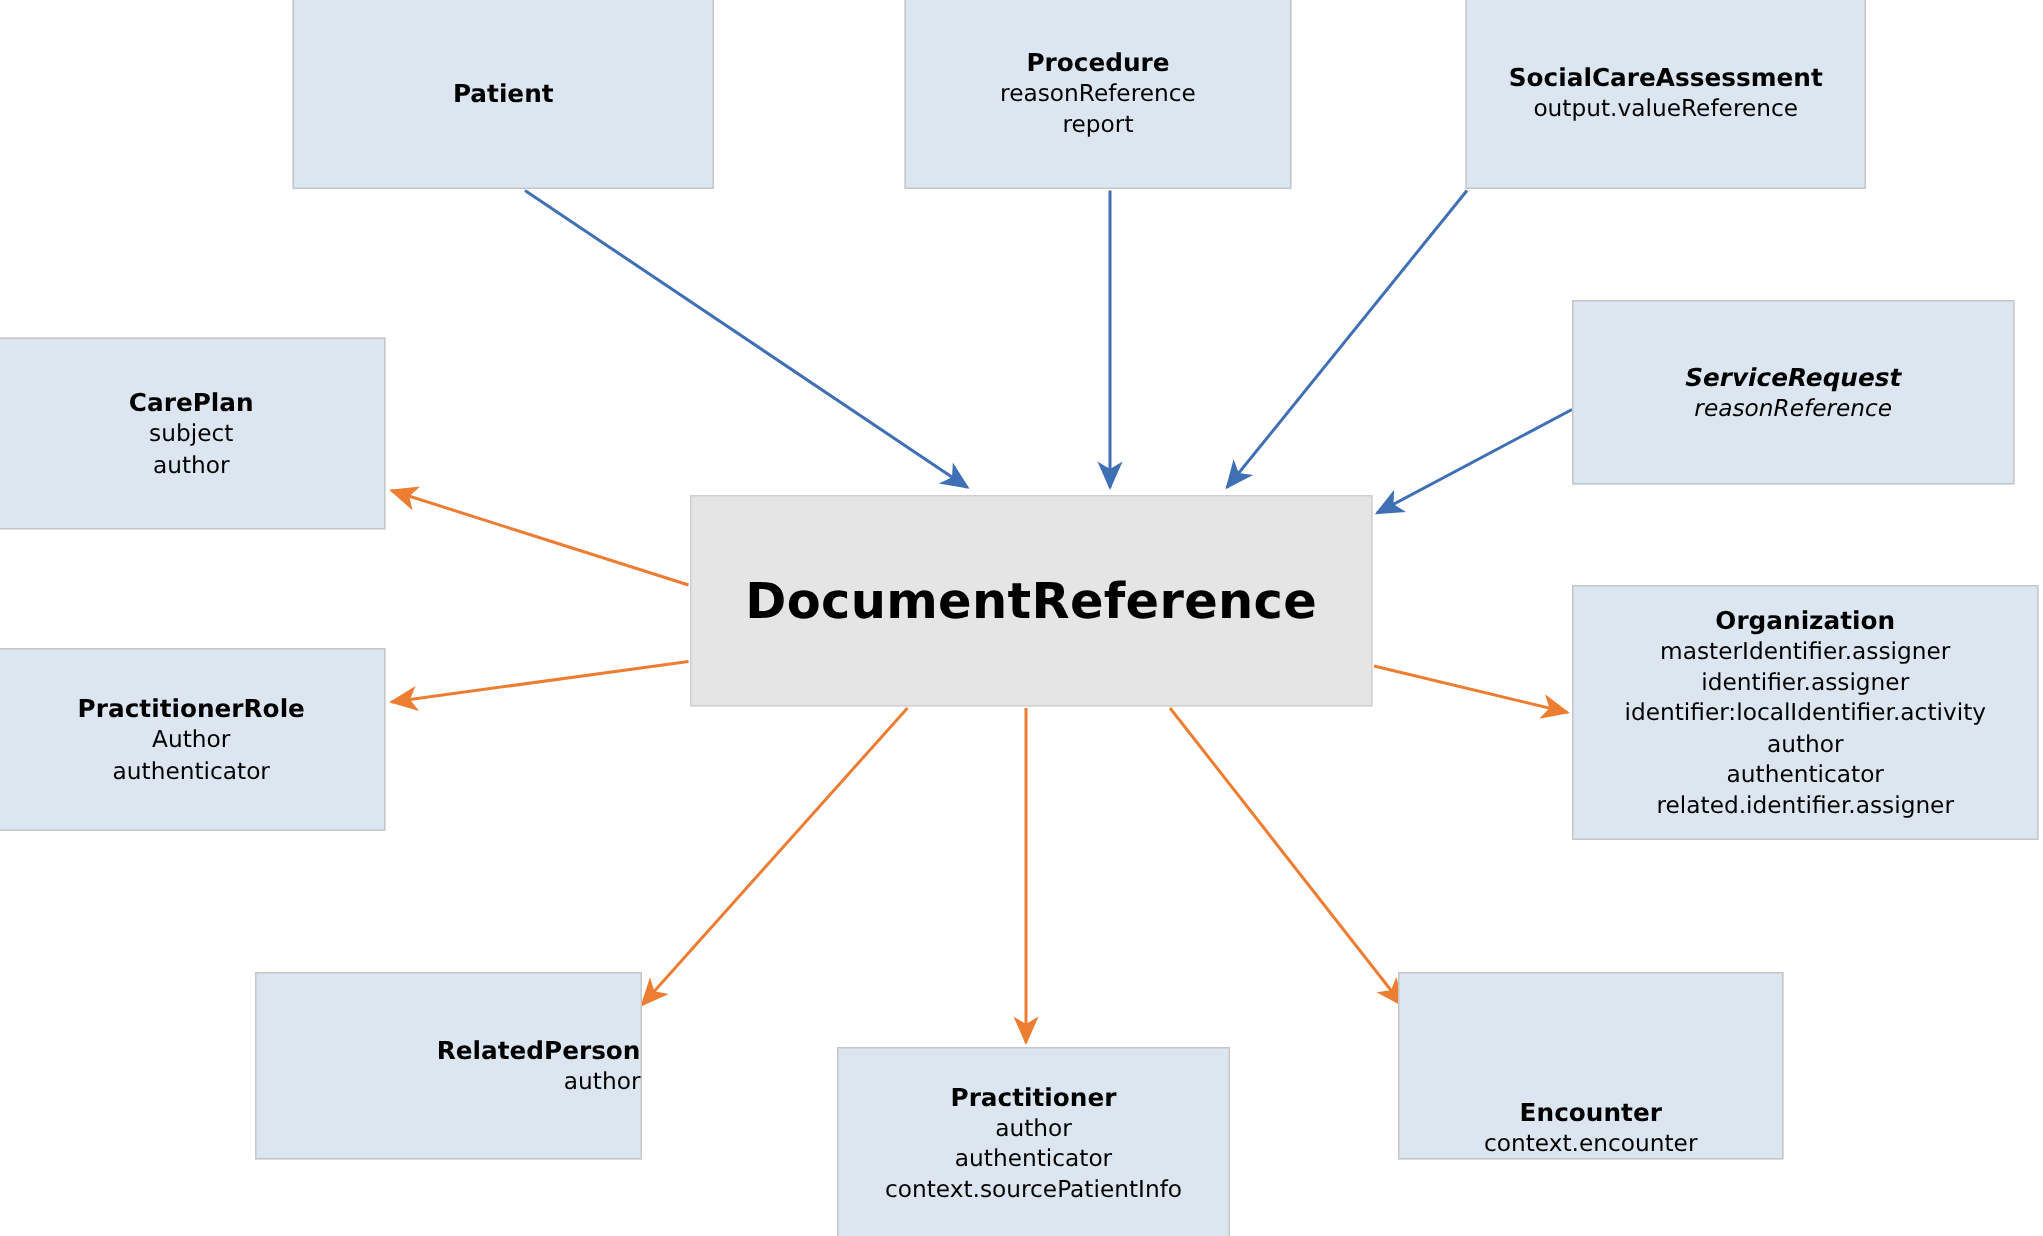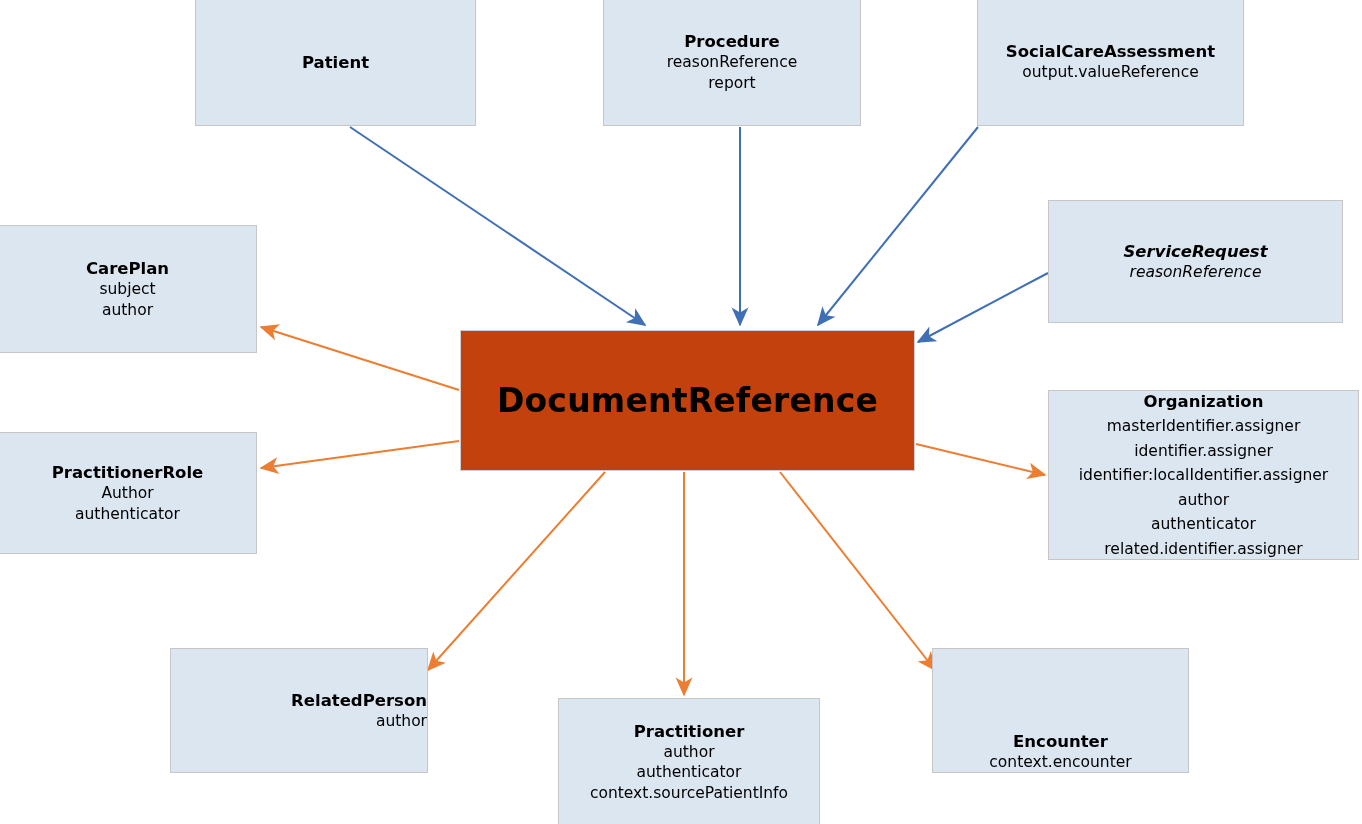--- a/index.html
+++ b/index.html
@@ -45,35 +45,35 @@
     line-height: 21px;
     white-space: nowrap;
   }
   .node .node-field {
     font-weight: normal;
     font-size: 15.5px;
     line-height: 20.5px;
     white-space: nowrap;
   }
   .node.center {
-    background: #c2410c;
+    background: #e5e5e5;
     border: 1px solid #cfcfcf;
     z-index: 4;
   }
   .node.center .node-title {
     font-size: 33px;
     line-height: 40px;
     letter-spacing: 0.2px;
   }
   
   #node-careplan              { left: 195px;  top: -2px;  width: 281px;  height: 128px; }
   #node-procedure             { left: 603px;  top: -2px;  width: 258px;  height: 128px; }
   #node-socialcareassessment  { left: 977px;  top: -2px;  width: 267px;  height: 128px; }
   #node-servicerequest        { left: 1048px; top: 200px; width: 295px;  height: 123px; font-style: italic; }
-  #node-organization          { left: 1048px; top: 390px; width: 311px;  height: 170px; justify-content: space-between; }
+  #node-organization          { left: 1048px; top: 390px; width: 311px;  height: 170px; }
   #node-patient               { left: -2px;   top: 225px; width: 259px;  height: 128px; }
   #node-practitionerrole      { left: -2px;   top: 432px; width: 259px;  height: 122px; }
   #node-relatedperson         { left: 170px;  top: 648px; width: 258px;  height: 125px; align-items: flex-end; }
   #node-practitioner          { left: 558px;  top: 698px; width: 262px;  height: 128px; }
   #node-encounter             { left: 932px;  top: 648px; width: 257px;  height: 125px; justify-content: flex-end; }
   #node-documentreference     { left: 460px;  top: 330px; width: 455px;  height: 141px; }
 </style>
 </head>
 <body>
 
@@ -131,21 +131,21 @@
   <div class="node" id="node-practitionerrole">
     <div class="node-title">PractitionerRole</div>
     <div class="node-field">Author</div>
     <div class="node-field">authenticator</div>
   </div>
 
   <div class="node" id="node-organization">
     <div class="node-title">Organization</div>
     <div class="node-field">masterIdentifier.assigner</div>
     <div class="node-field">identifier.assigner</div>
-    <div class="node-field">identifier:localIdentifier.assigner</div>
+    <div class="node-field">identifier:localIdentifier.activity</div>
     <div class="node-field">author</div>
     <div class="node-field">authenticator</div>
     <div class="node-field">related.identifier.assigner</div>
   </div>
 
   <div class="node" id="node-relatedperson">
     <div class="node-title">RelatedPerson</div>
     <div class="node-field">author</div>
   </div>
 

